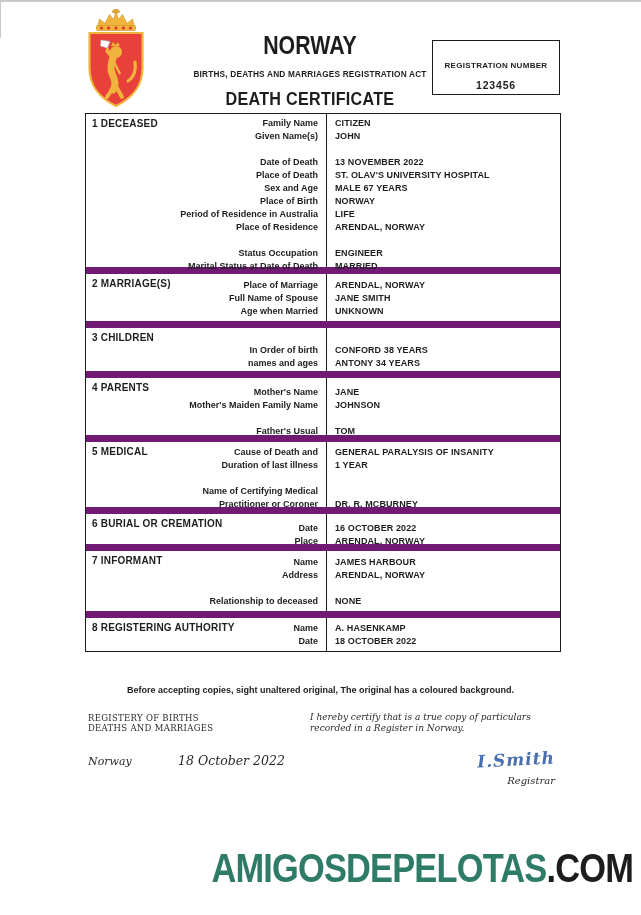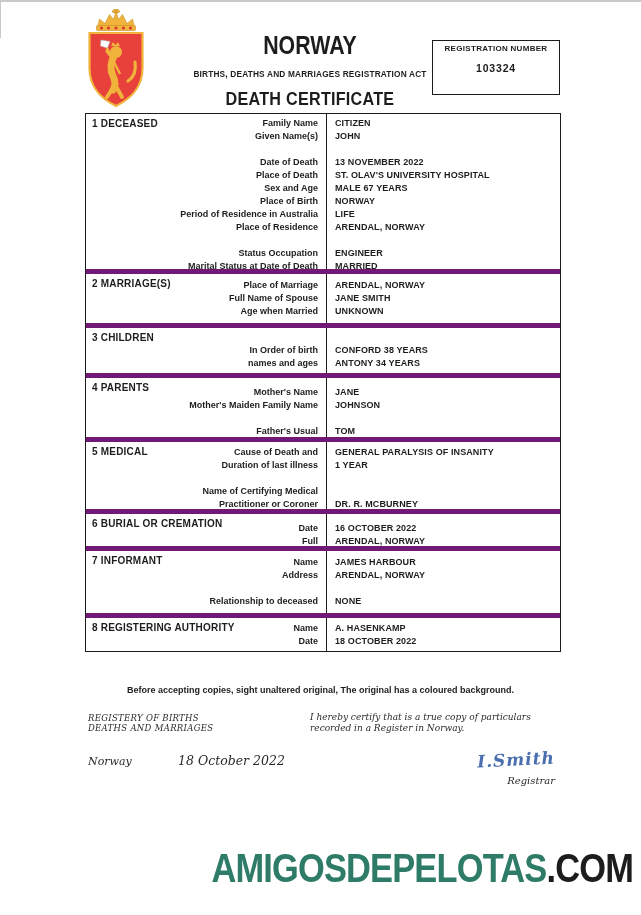--- a/index.html
+++ b/index.html
@@ -10,26 +10,26 @@
   .edge-top{position:absolute;left:0;top:0;width:641px;height:2px;background:#c9c9c9;}
   .edge-left{position:absolute;left:0;top:0;width:1px;height:38px;background:#c9c9c9;}
 
   
   .emblem{position:absolute;left:84px;top:8px;width:64px;height:100px;}
   .title-block{position:absolute;left:170px;top:30px;width:280px;text-align:center;}
   .country-title{font-size:26px;font-weight:700;letter-spacing:0px;transform:scaleX(.82);transform-origin:center;white-space:nowrap;}
   .act-line{font-size:9px;font-weight:700;margin-top:8px;transform:scaleX(.92);transform-origin:center;white-space:nowrap;letter-spacing:.2px;}
   .doc-title{font-size:19px;font-weight:700;margin-top:9px;transform:scaleX(.85);transform-origin:center;white-space:nowrap;letter-spacing:.3px;}
   .reg-box{position:absolute;left:432px;top:40px;width:128px;height:55px;border:1.5px solid #1b1b1b;box-sizing:border-box;text-align:center;}
-  .reg-label{font-size:8px;font-weight:700;margin-top:3px;letter-spacing:.3px;}
+  .reg-label{font-size:8px;font-weight:700;margin-top:20px;letter-spacing:.3px;}
   .reg-number{font-size:10.5px;font-weight:700;margin-top:9px;letter-spacing:.8px;}
 
   
   .cert-table{position:absolute;left:85px;top:113px;width:476px;border:1.5px solid #1b1b1b;box-sizing:border-box;}
-  .section{position:relative;box-sizing:border-box;border-bottom:5px solid #701a75;}
+  .section{position:relative;box-sizing:border-box;border-bottom:7px solid #701a75;}
   .section:last-child{border-bottom:none;}
   .section:nth-child(1){height:160px;}
   .section:nth-child(2){height:54px;}
   .section:nth-child(3){height:50px;}
   .section:nth-child(4){height:64px;}
   .section:nth-child(5){height:72px;}
   .section:nth-child(6){height:37px;}
   .section:nth-child(7){height:67px;}
   .section:nth-child(8){height:33px;}
   .section:nth-child(9){height:27px;}
@@ -44,21 +44,21 @@
   .section:nth-child(6) .rows{top:8px;}
   .section:nth-child(7) .rows{top:5px;}
   .section:nth-child(8) .rows{top:4px;}
   .row{display:flex;line-height:13px;font-size:9px;font-weight:700;}
   .row .lbl{width:240px;box-sizing:border-box;text-align:right;padding-right:8px;}
   .row .val{flex:1;box-sizing:border-box;padding-left:9px;letter-spacing:.1px;}
   .row.spacer{height:13px;}
 
   
   .note-line{position:absolute;left:0;top:685px;width:641px;text-align:center;font-size:9px;font-weight:700;}
-  .registry-block{position:absolute;left:88px;top:713px;font-family:"DejaVu Serif",serif;font-style:italic;font-size:8.5px;line-height:10px;letter-spacing:.3px;color:#2a2a2a;}
+  .registry-block{position:absolute;left:88px;top:713px;font-family:"DejaVu Serif",serif;font-size:8.5px;line-height:10px;letter-spacing:.3px;color:#2a2a2a;}
   .certify-block{position:absolute;left:310px;top:712px;width:248px;font-family:"DejaVu Serif",serif;font-style:italic;font-size:9px;line-height:10.5px;color:#2a2a2a;}
   .registrar-label{position:absolute;left:430px;top:739px;width:125px;text-align:right;font-family:"DejaVu Serif",serif;font-style:italic;font-size:10px;color:#2a2a2a;margin-top:36px;}
   .signature{position:absolute;left:420px;top:751px;width:135px;text-align:right;font-family:"DejaVu Serif",serif;font-style:italic;font-weight:700;font-size:17px;color:#4a6fae;transform:rotate(-3deg);letter-spacing:1px;}
   .place-label{position:absolute;left:88px;top:755px;font-family:"DejaVu Serif",serif;font-style:italic;font-size:11px;color:#2a2a2a;}
   .date-label{position:absolute;left:178px;top:753px;font-family:"DejaVu Serif",serif;font-style:italic;font-size:12.5px;color:#2a2a2a;}
 
   
   .site-logo{position:absolute;left:0;top:845px;width:633px;text-align:right;white-space:nowrap;
     font-size:41px;font-weight:800;letter-spacing:-1px;transform:scaleX(.84);transform-origin:right center;}
   .site-name{color:#2e7b68;}
@@ -104,21 +104,21 @@
 </div>
 
 <div class="title-block">
   <div class="country-title">NORWAY</div>
   <div class="act-line">BIRTHS, DEATHS AND MARRIAGES REGISTRATION ACT</div>
   <div class="doc-title">DEATH CERTIFICATE</div>
 </div>
 
 <div class="reg-box">
   <div class="reg-label">REGISTRATION NUMBER</div>
-  <div class="reg-number">103324</div>
+  <div class="reg-number">123456</div>
 </div>
 
 <div class="cert-table" id="sections-container">
     <div class="section">
       <div class="vline"></div>
       <div class="sec-title">1 DECEASED</div>
       <div class="rows">
         <div class="row">
           <div class="lbl">Family Name</div>
           <div class="val">CITIZEN</div>
@@ -251,21 +251,21 @@
     </div>
     <div class="section">
       <div class="vline"></div>
       <div class="sec-title">6 BURIAL OR CREMATION</div>
       <div class="rows">
         <div class="row">
           <div class="lbl">Date</div>
           <div class="val">16 OCTOBER 2022</div>
         </div>
         <div class="row">
-          <div class="lbl">Full</div>
+          <div class="lbl">Place</div>
           <div class="val">ARENDAL, NORWAY</div>
         </div>
       </div>
     </div>
     <div class="section">
       <div class="vline"></div>
       <div class="sec-title">7 INFORMANT</div>
       <div class="rows">
         <div class="row">
           <div class="lbl">Name</div>

